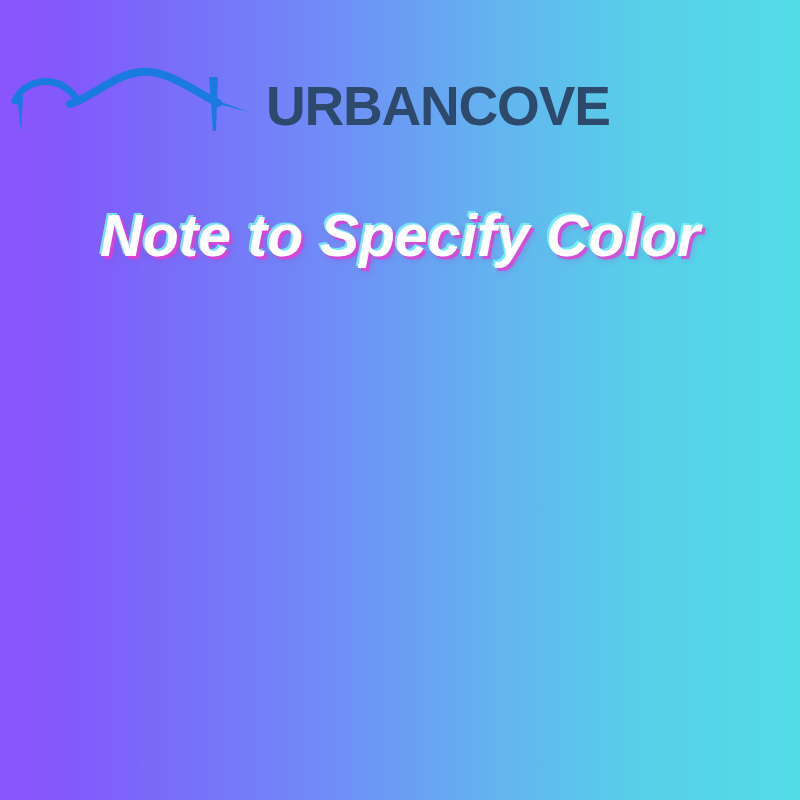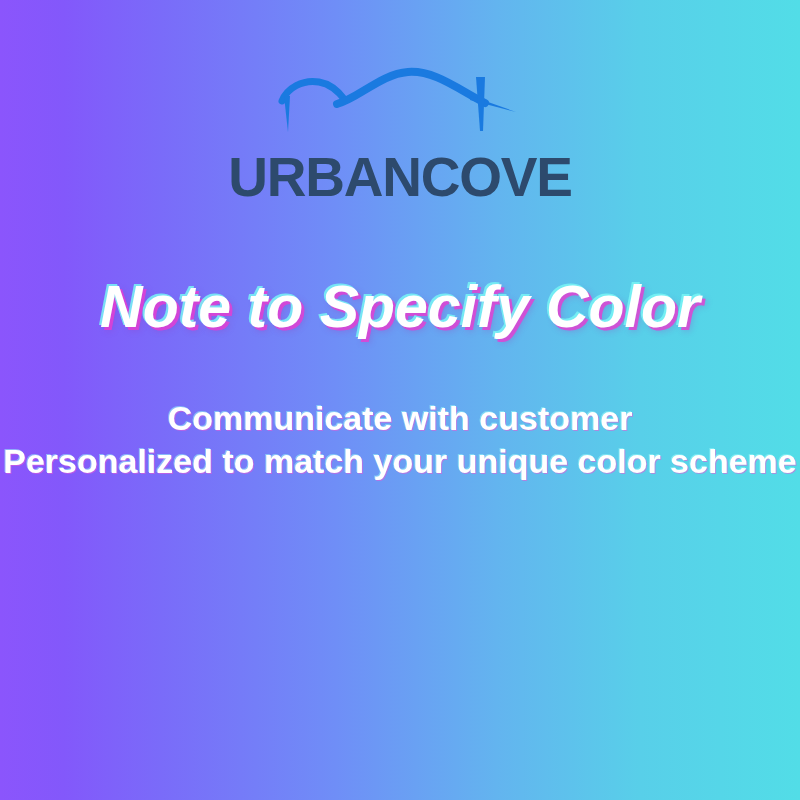--- a/index.html
+++ b/index.html
@@ -29,21 +29,21 @@
     display: flex;
     flex-direction: column;
     align-items: center;
     overflow: hidden;
   }
 
   
   .logo-block {
     margin-top: 62px;
     display: flex;
-    flex-direction: column;
+    flex-direction: row;
     align-items: center;
     width: 100%;
   }
 
   .logo-mark {
     width: 260px;
     height: 72px;
     display: block;
     margin-left: 6px;
   }
@@ -111,18 +111,14 @@
       <path d="M198 34 L 243 50 L 197 38 Z" fill="#1a7ae0"></path>
 
       <path d="M203 15 L 207 69 L 210 69 L 212 15 Z" fill="#1a7ae0"></path>
     </svg>
 
     <div class="brand-name">URBANCOVE</div>
   </div>
 
   <div class="headline">Note to Specify Color</div>
 
-  <div class="subtitle">
-    <span class="subtitle-line">Communicate with customer</span>
-    <span class="subtitle-line">Personalized to match your unique color scheme</span>
-  </div>
 
 </div>
 
 </body></html>

